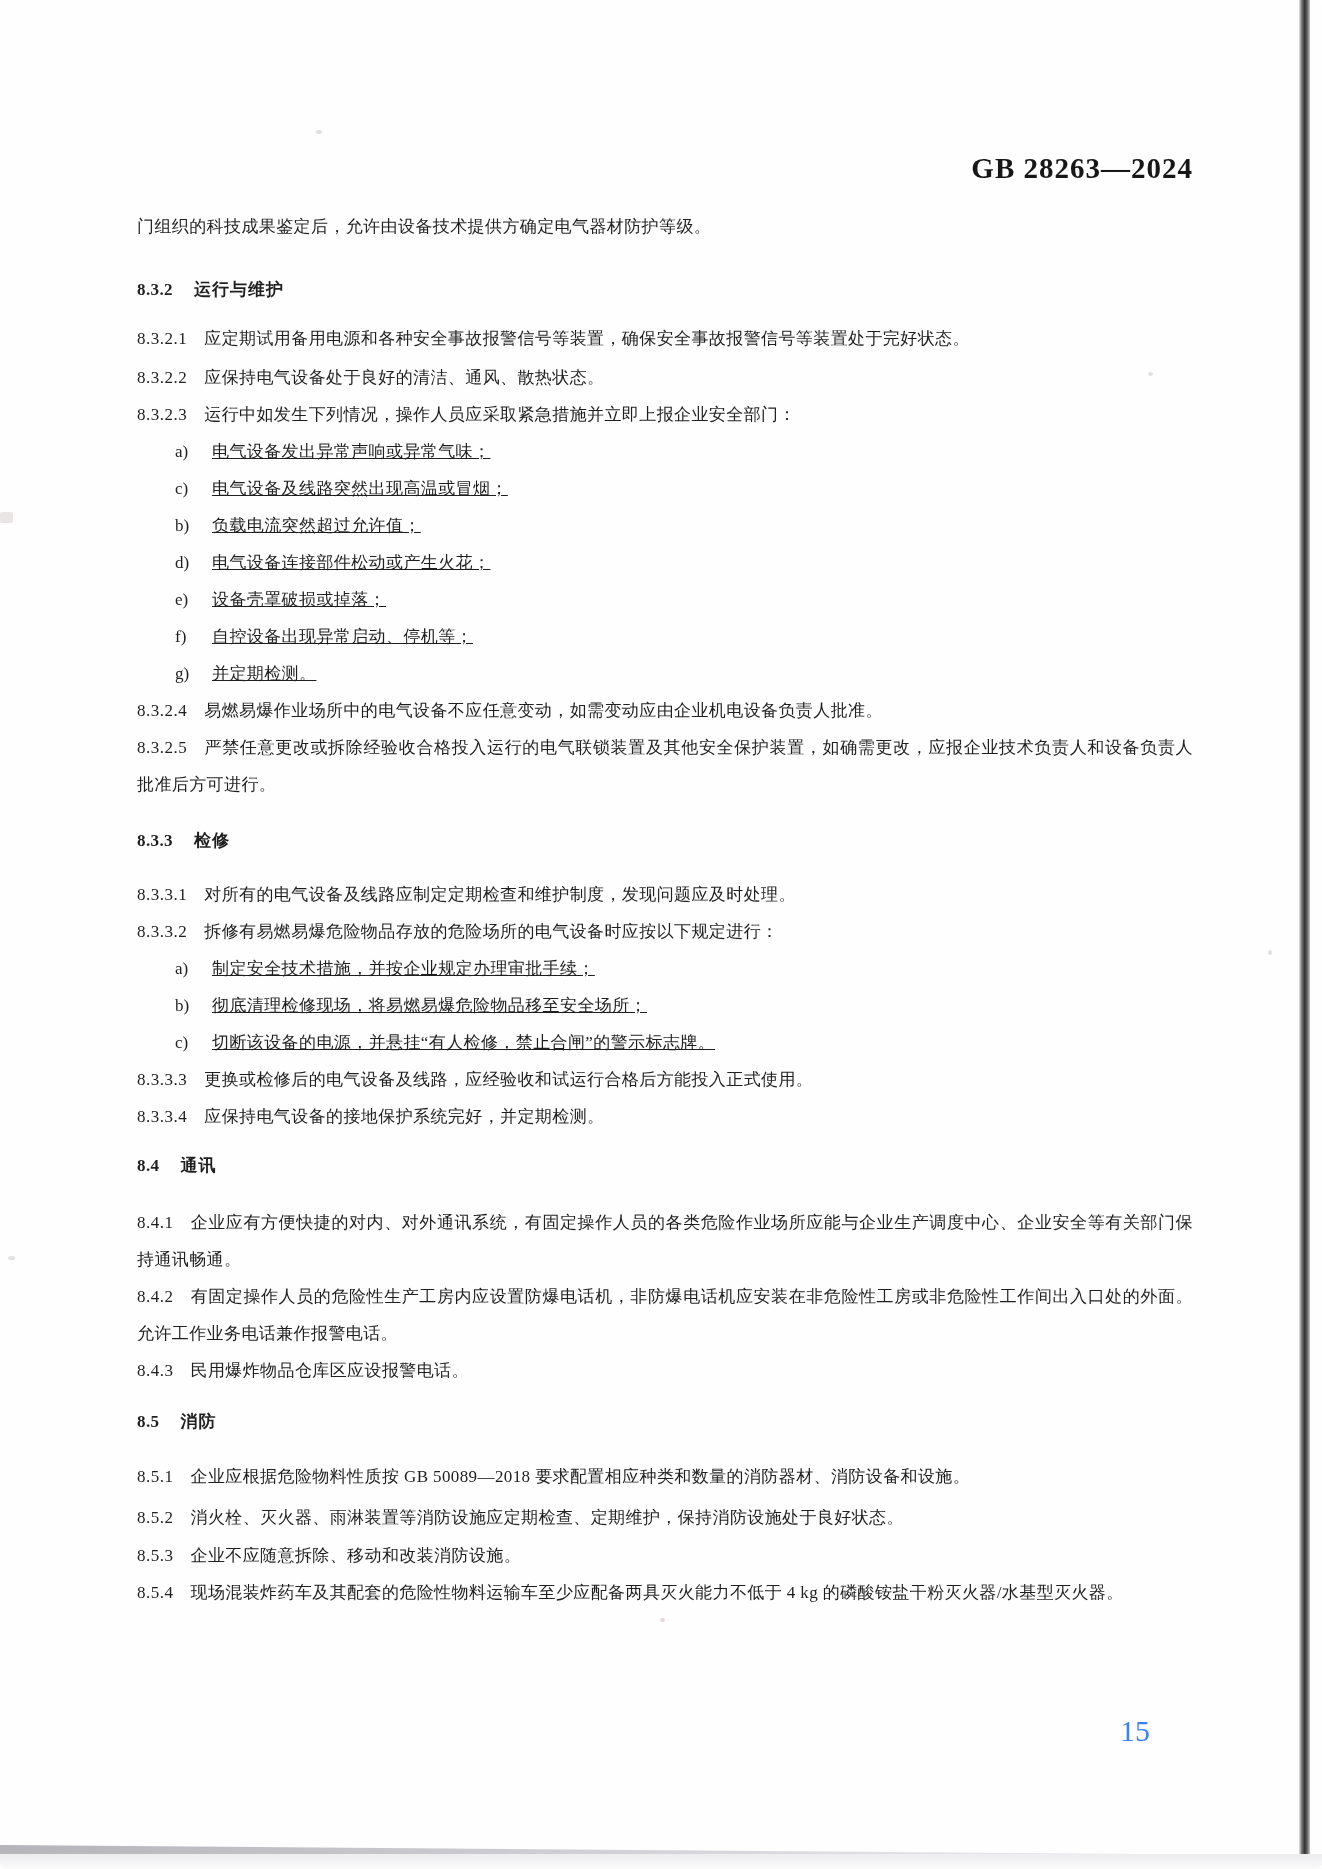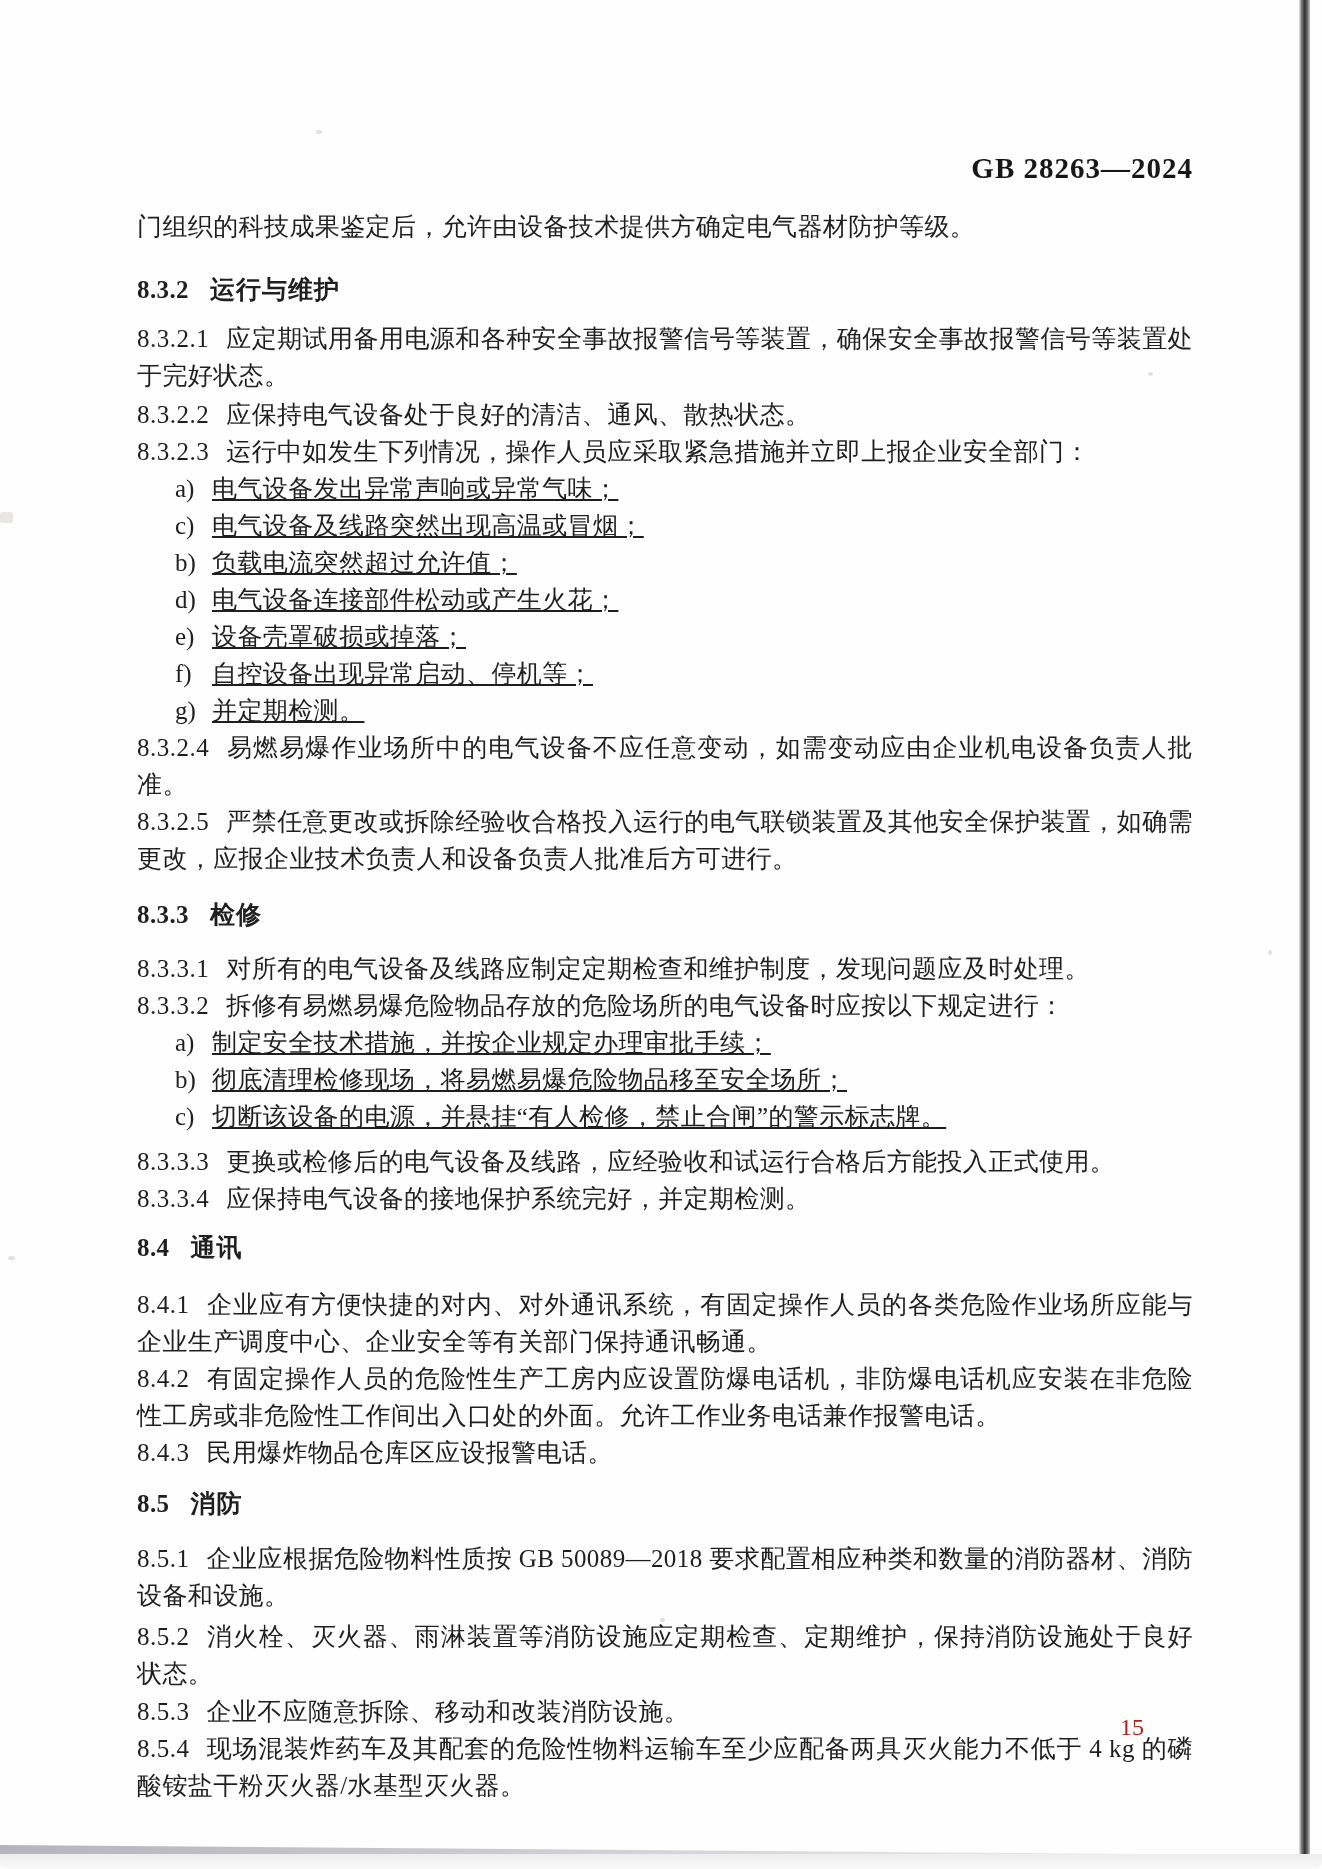--- a/index.html
+++ b/index.html
@@ -29,21 +29,21 @@
     color: #171717;
   }
   .content {
     position: absolute;
     top: 208px;
     left: 137px;
     width: 1056px;
   }
   .para {
     margin: 0;
-    font-size: 25px;
+    font-size: 17px;
     line-height: 37px;
     text-align: justify;
     letter-spacing: 0.4px;
   }
   .para .num {
     margin-right: 17px;
     letter-spacing: 0.5px;
   }
   .heading {
     font-weight: 700;
@@ -62,22 +62,22 @@
   }
   .item .label {
     display: inline-block;
     width: 37px;
     letter-spacing: 0;
   }
   .doc-footer {
     position: absolute;
     top: 1714px;
     left: 1120px;
-    font-size: 24px;
-    color: #b91c1c;
+    font-size: 30px;
+    color: #3b82f6;
     text-align: right;
   }
   
   .scan-edge-right {
     position: absolute;
     top: 0;
     left: 1299px;
     width: 11px;
     height: 1869px;
     background: linear-gradient(to right, #e9e9e9 0%, #767676 25%, #323232 52%, #5c5c5c 72%, #c2c2c4 100%);
@@ -185,21 +185,21 @@
     <div class="para item" style="margin-top:0">
       <span class="label">a)</span><span class="txt">制定安全技术措施，并按企业规定办理审批手续；</span>
     </div>
     <div class="para item" style="margin-top:0">
       <span class="label">b)</span><span class="txt">彻底清理检修现场，将易燃易爆危险物品移至安全场所；</span>
     </div>
     <div class="para item" style="margin-top:0">
       <span class="label">c)</span><span class="txt">切断该设备的电源，并悬挂“有人检修，禁止合闸”的警示标志牌。</span>
     </div>
 
-    <div class="para clause" style="margin-top:8px">
+    <div class="para clause" style="margin-top:0">
       <span class="num">8.3.3.3</span><span class="txt">更换或检修后的电气设备及线路，应经验收和试运行合格后方能投入正式使用。</span>
     </div>
 
     <div class="para clause" style="margin-top:0">
       <span class="num">8.3.3.4</span><span class="txt">应保持电气设备的接地保护系统完好，并定期检测。</span>
     </div>
 
     <div class="para heading" style="margin-top:12px">
       <span class="hnum">8.4</span><span class="htitle">通讯</span>
     </div>

